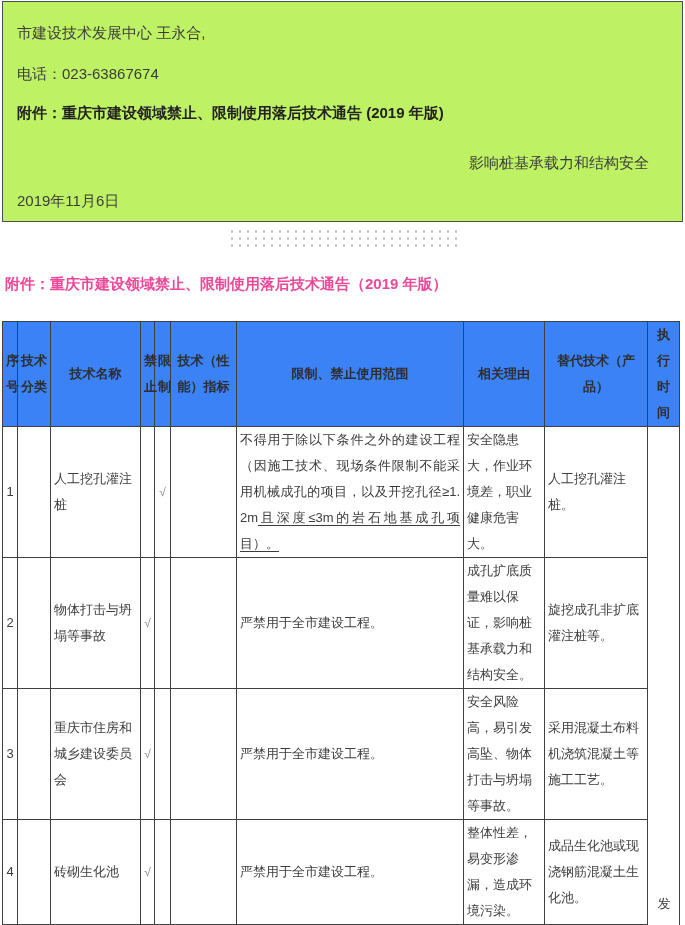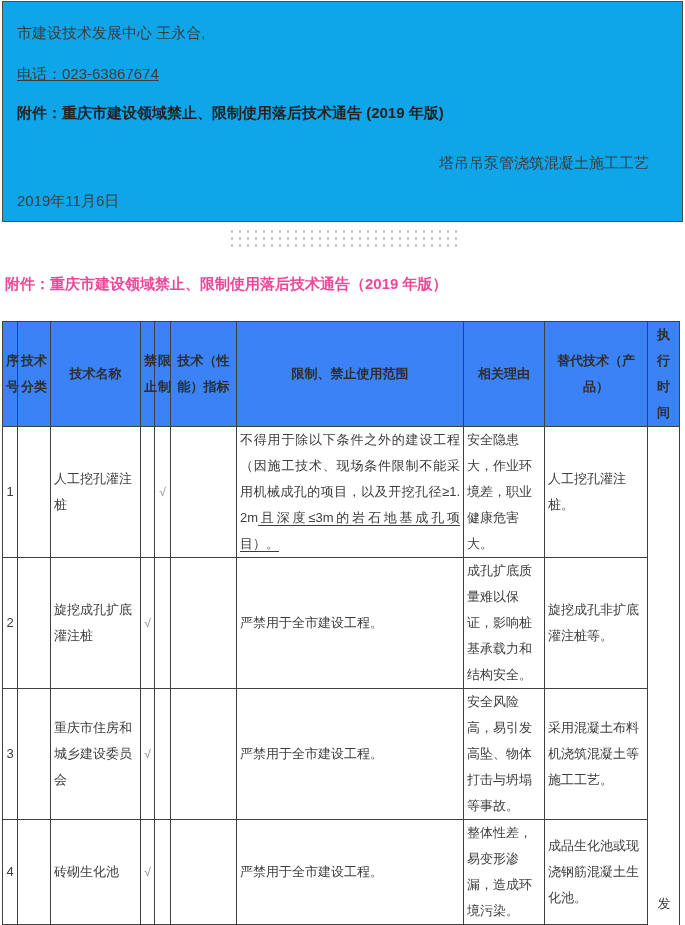--- a/index.html
+++ b/index.html
@@ -2,25 +2,25 @@
 <html><head>
 <meta charset="utf-8">
 <style>
   html,body{margin:0;padding:0;}
   body{
     width:685px;height:925px;overflow:hidden;background:#fff;position:relative;
     font-family:"Liberation Sans","DejaVu Sans",sans-serif;color:#3c3c3c;
   }
   .letter-box{
     margin:1px 2px 0 2px;height:219px;border:1px solid #4d4d4d;
-    font-size:15px;background:#0ea5e9;position:relative;
+    font-size:15px;background:#bef264;position:relative;
   }
   .letter-box p{margin:0;padding:0 14px;line-height:20px;}
   .lb-contact{margin-top:21px !important;}
-  .lb-phone{margin-top:21px !important;text-decoration:underline;}
+  .lb-phone{margin-top:21px !important;}
   .lb-attachment{margin-top:19px !important;font-weight:bold;color:#222;}
   .lb-issuer{margin-top:30px !important;text-align:right;padding-right:33px !important;}
   .lb-date{margin-top:18px !important;text-align:left;padding-right:33px !important;}
   .page-separator{
     width:232px;height:21px;margin:4px auto 0 auto;
     background-image:radial-gradient(circle,#bdbdbd 1px,transparent 1.4px);
     background-size:8px 7px;background-position:1px 2px;
   }
   .att-heading{
     margin:27px 0 0 5px;font-size:15px;font-weight:bold;color:#ec4899;line-height:20px;
@@ -47,21 +47,21 @@
     font-size:13px;color:#3c3c3c;
   }
 </style>
 </head>
 <body>
 
 <div class="letter-box">
   <p class="lb-contact">市建设技术发展中心 王永合,</p>
   <p class="lb-phone">电话：023-63867674</p>
   <p class="lb-attachment">附件：重庆市建设领域禁止、限制使用落后技术通告 (2019 年版)</p>
-  <p class="lb-issuer">塔吊吊泵管浇筑混凝土施工工艺</p>
+  <p class="lb-issuer">影响桩基承载力和结构安全</p>
   <p class="lb-date">2019年11月6日</p>
 </div>
 
 <div class="page-separator"></div>
 
 <div class="att-heading">附件：重庆市建设领域禁止、限制使用落后技术通告（2019 年版）</div>
 
 <table class="tech">
   <colgroup>
     <col style="width:15px">
@@ -96,21 +96,21 @@
     <td class="c-limit">√</td>
     <td class="c-ind"></td>
     <td class="c-scope"><span>不得用于除以下条件之外的建设工程（因施工技术、现场条件限制不能采用机械成孔的项目，以及开挖孔径≥1.2m</span><span class="u">且深度≤3m的岩石地基成孔项目）。</span></td>
     <td class="c-reason">安全隐患大，作业环境差，职业健康危害大。</td>
     <td class="c-alt">人工挖孔灌注桩。</td>
     <td class="c-exec" rowspan="6"></td>
   </tr>
   <tr class="r2">
     <td class="c-no">2</td>
     <td class="c-cat"></td>
-    <td class="c-name">旋挖成孔扩底灌注桩</td>
+    <td class="c-name">物体打击与坍塌等事故</td>
     <td class="c-ban">√</td>
     <td class="c-limit"></td>
     <td class="c-ind"></td>
     <td class="c-scope">严禁用于全市建设工程。</td>
     <td class="c-reason">成孔扩底质量难以保证，影响桩基承载力和结构安全。</td>
     <td class="c-alt">旋挖成孔非扩底灌注桩等。</td>
   </tr>
   <tr class="r3">
     <td class="c-no">3</td>
     <td class="c-cat"></td>

